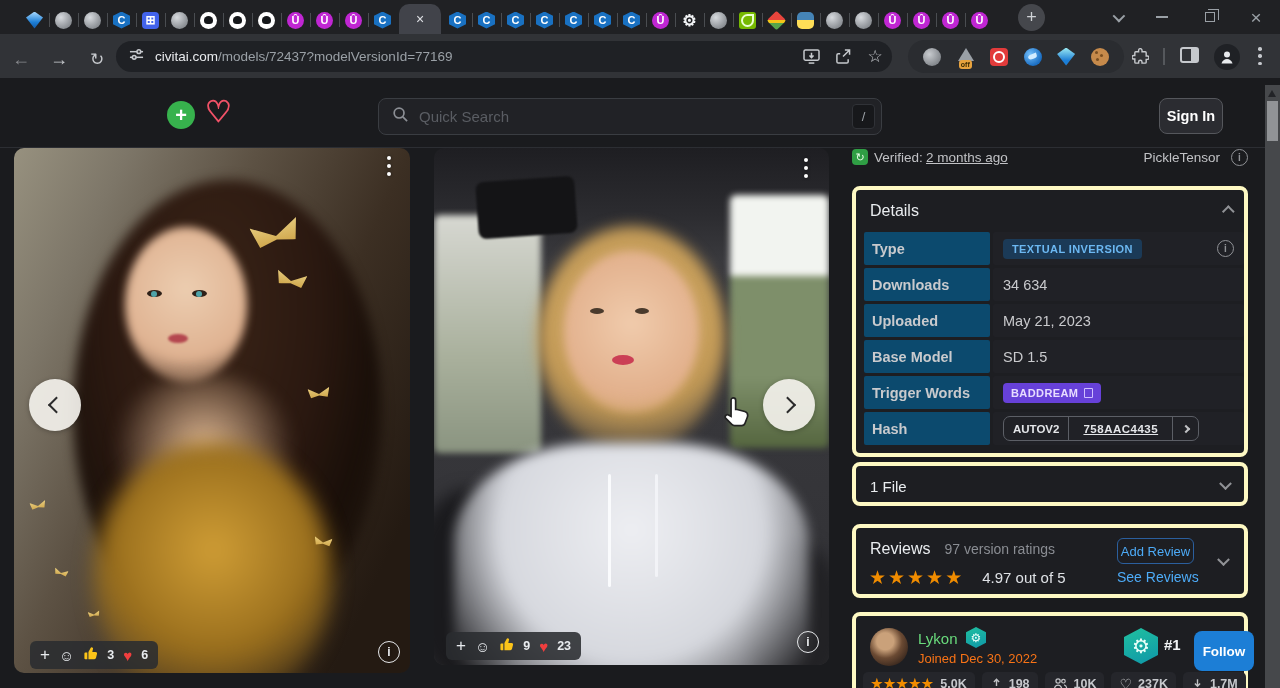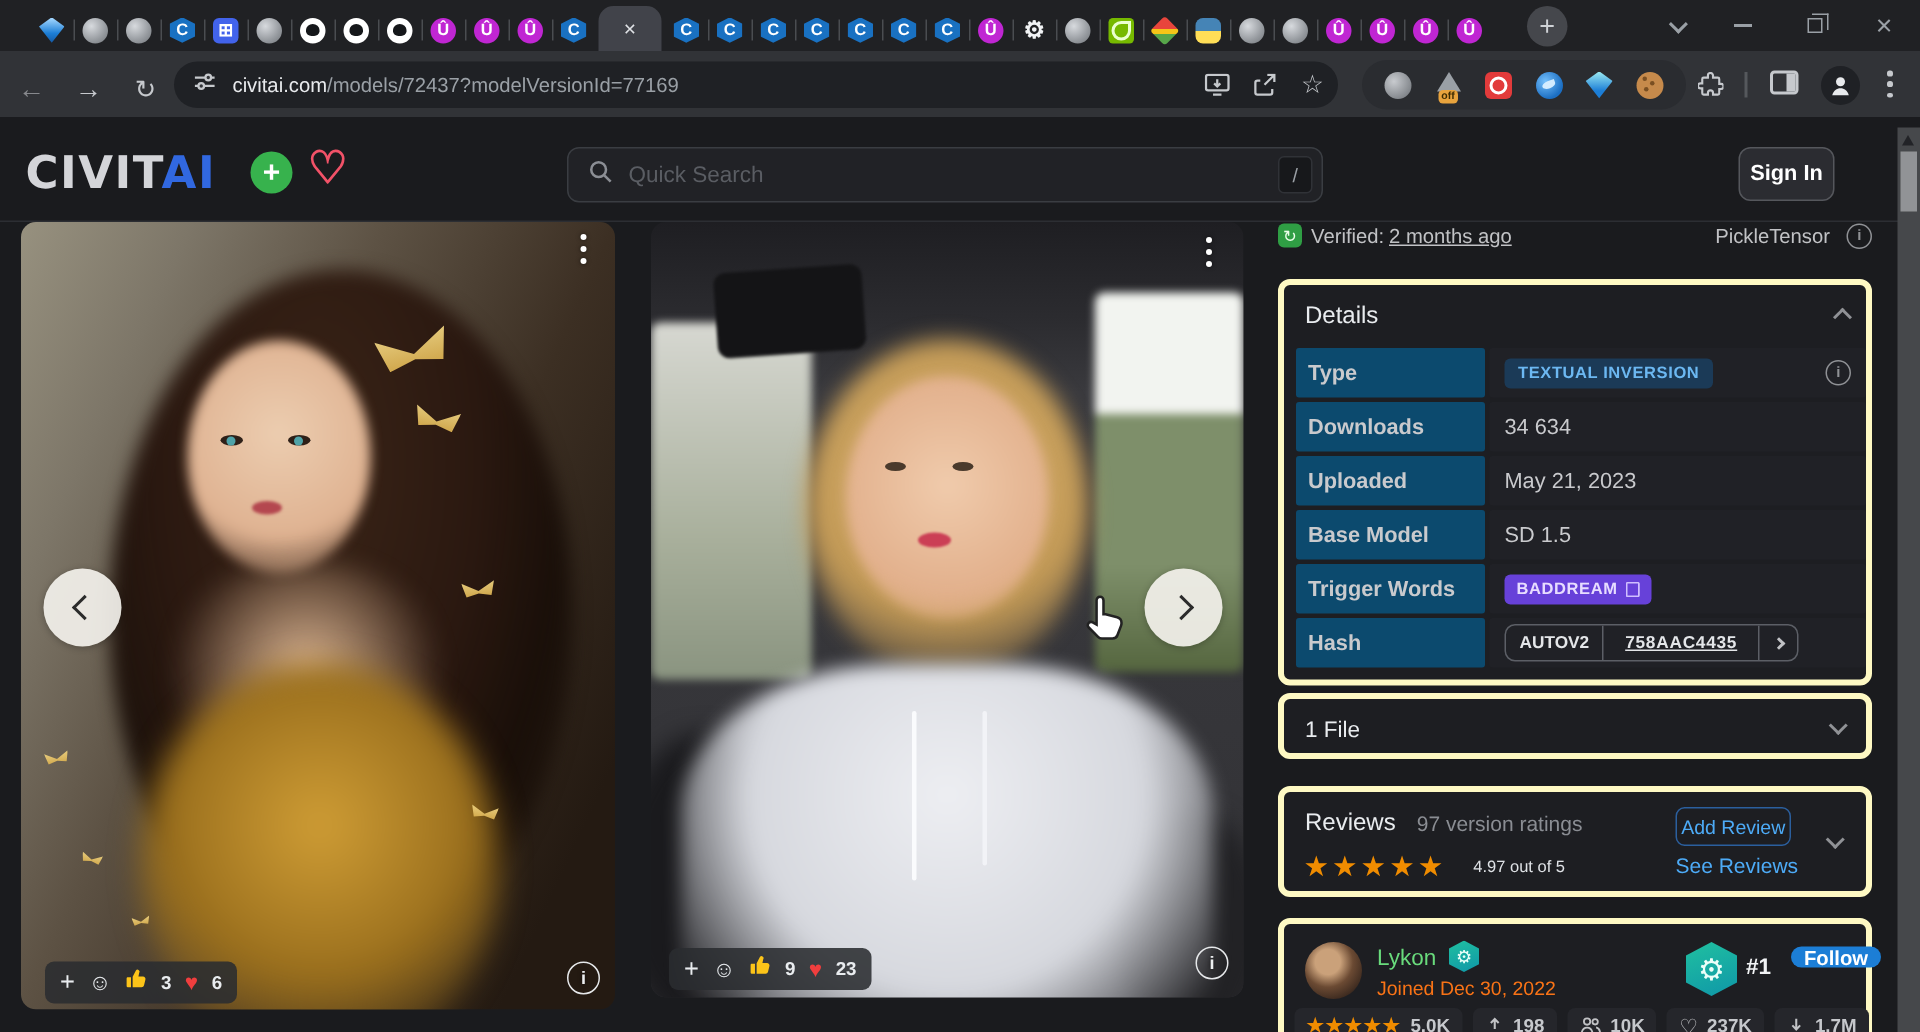--- a/index.html
+++ b/index.html
@@ -144,32 +144,32 @@
   .files-title { font-size:15px; color:#e9ecef; }
 
   .panel-reviews { top:524px; height:74px; }
   .rev-row1 { position:absolute; left:14px; top:12px; display:flex; align-items:center; gap:14px; }
   .rev-title { font-size:16px; color:#e9ecef; font-weight:500; }
   .rev-count { font-size:14px; color:#8a8d93; }
   .add-review-btn { position:absolute; left:261px; top:10px; width:77px; height:26px; border:1px solid #2b5f9e; border-radius:6px; color:#4dabf7; font-size:13px; display:flex; align-items:center; justify-content:center; background:transparent; }
   .rev-chev { position:absolute; right:16px; top:30px; }
   .rev-row2 { position:absolute; left:13px; top:38px; display:flex; align-items:center; }
   .stars-big { color:#f08c00; font-size:19px; letter-spacing:2px; }
-  .rating-text { margin-left:18px; font-size:11px; color:#dfe2e6; }
+  .rating-text { margin-left:18px; font-size:15px; color:#dfe2e6; }
   .see-reviews { position:absolute; left:261px; top:41px; font-size:14px; color:#4dabf7; }
 
   .panel-creator { top:612px; height:90px; }
   .avatar { position:absolute; left:14px; top:12px; width:38px; height:38px; border-radius:50%; background:radial-gradient(circle at 40% 35%, #caa17a 0 25%, #6b4a33 50%, #2e2019 85%); overflow:hidden; }
   .creator-name { position:absolute; left:62px; top:14px; font-size:15px; color:#69db7c; }
   .hex-badge { clip-path:polygon(50% 0,100% 25%,100% 75%,50% 100%,0 75%,0 25%); background:linear-gradient(160deg,#20c0a0,#0f97a8); display:flex; align-items:center; justify-content:center; color:#eafff9; }
   .name-hex { position:absolute; left:110px; top:11px; width:20px; height:21px; font-size:12px; }
   .joined-text { position:absolute; left:62px; top:35px; font-size:13px; color:#f97316; }
   .rank-hex { position:absolute; left:268px; top:12px; width:34px; height:36px; font-size:20px; }
   .rank-num { position:absolute; left:308px; top:20px; font-size:15px; font-weight:bold; color:#f1f3f5; }
-  .follow-btn { position:absolute; left:338px; top:15px; width:60px; height:14px; background:#1c7ed6; border-radius:8px; color:#fff; font-size:13.5px; font-weight:bold; display:flex; align-items:center; justify-content:center; border:none; }
+  .follow-btn { position:absolute; left:338px; top:15px; width:60px; height:40px; background:#1c7ed6; border-radius:8px; color:#fff; font-size:13.5px; font-weight:bold; display:flex; align-items:center; justify-content:center; border:none; }
   .stats-row { position:absolute; left:7px; top:56px; display:flex; gap:7px; }
   .stat-pill { background:#25262b; border-radius:5px; height:23px; display:flex; align-items:center; padding:0 8px; gap:6px; font-size:12.5px; font-weight:bold; color:#c6c8cc; }
   .mini-stars { color:#f08c00; font-size:13px; letter-spacing:1px; }
   .heart-o { color:#c1c2c5; font-size:14px; font-weight:normal; }
 
   
   .scrollbar { position:absolute; left:1265px; top:85px; width:15px; height:603px; background:#46484b; }
   .sb-up { position:absolute; left:3px; top:5px; width:0; height:0; border-left:4.5px solid transparent; border-right:4.5px solid transparent; border-bottom:7px solid #222327; }
   .sb-thumb { position:absolute; left:2px; top:16px; width:11px; height:40px; background:#919396; }
 
@@ -355,23 +355,20 @@
         <path d="M2.5 14.5c.8-3 3-4.6 5.5-4.6s4.7 1.6 5.5 4.6z" fill="#e8eaed"></path>
       </svg>
   </div>
   <div class="kebab-ic">
       <i></i>
       <i></i>
       <i></i>
     </div>
 
   <div class="site-header">
-    <div class="logo">
-      <span class="lg1">CIVIT</span><span class="lg2">AI</span>
-    </div>
     <div class="create-btn">+</div>
     <div class="header-heart">♡</div>
     <div class="search-box">
       <span class="search-glass">
         <svg width="17" height="17" viewBox="0 0 18 18">
             <circle cx="7.5" cy="7.5" r="5.2" stroke="#8b8e94" stroke-width="1.8" fill="none"></circle>
             <line x1="11.5" y1="11.5" x2="16" y2="16" stroke="#8b8e94" stroke-width="1.8"></line>
           </svg>
       </span>
       <input type="text" readonly="" placeholder="Quick Search" style="">

